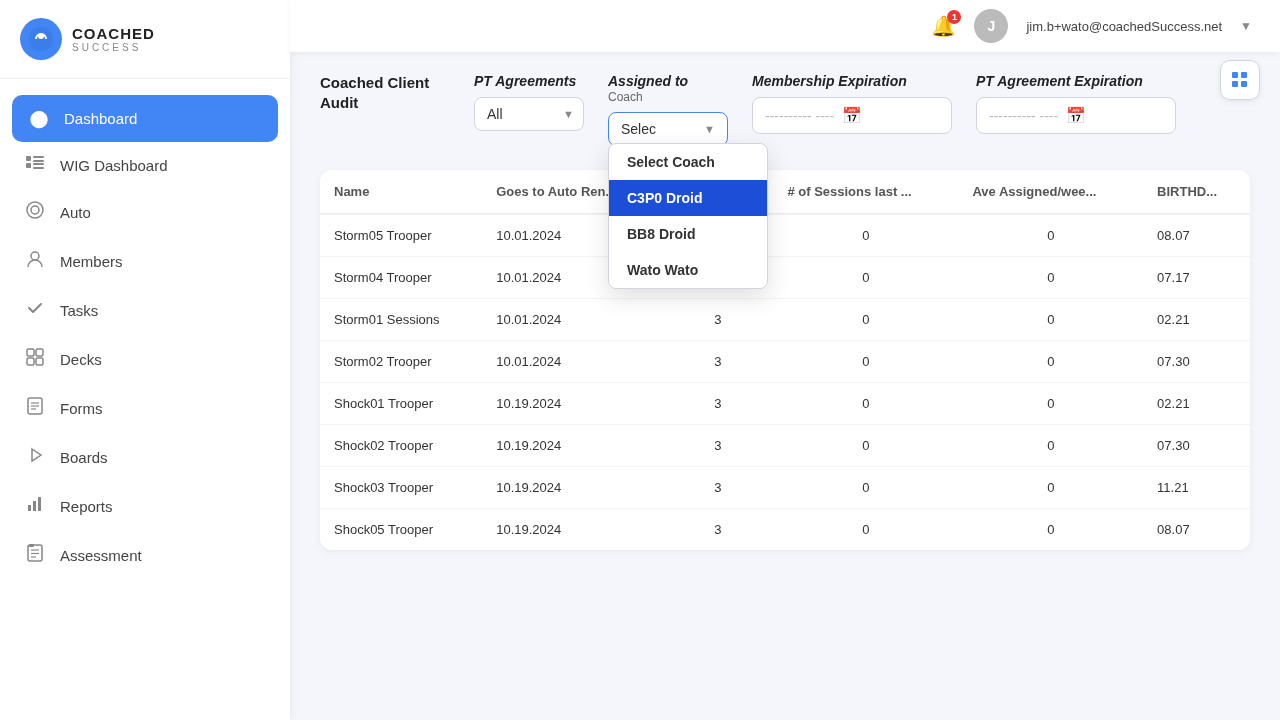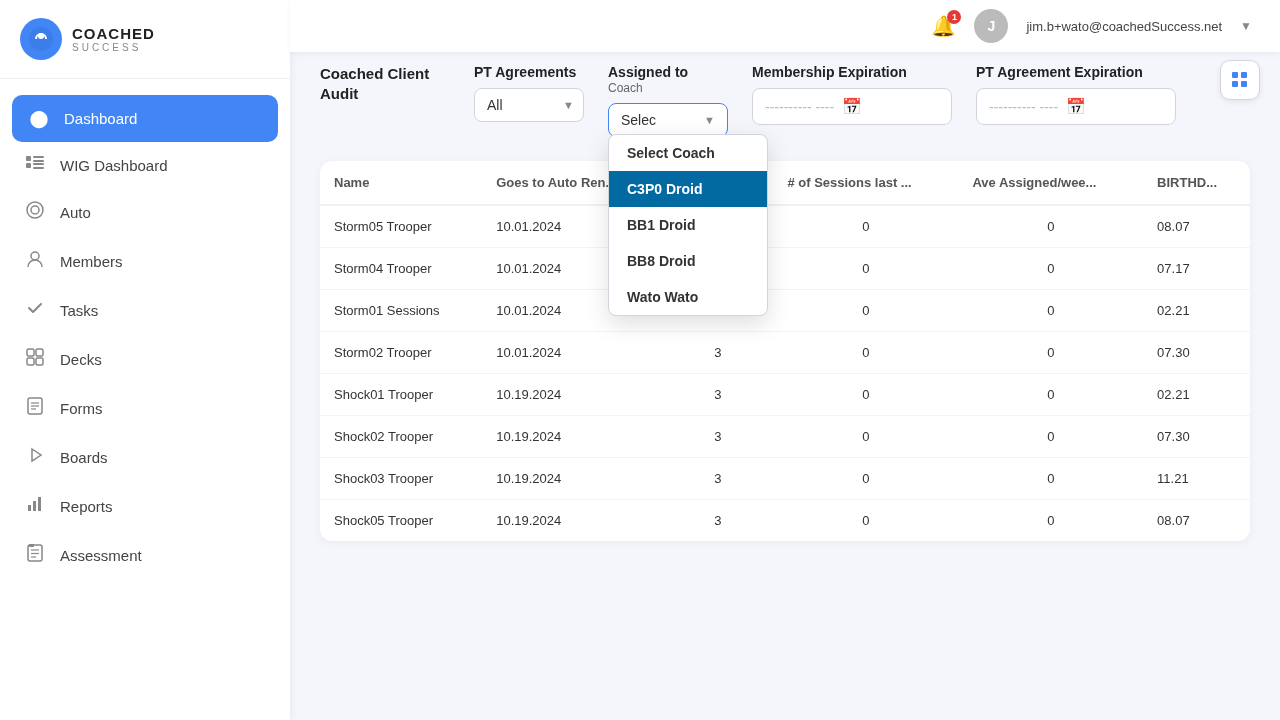--- a/index.html
+++ b/index.html
@@ -91,32 +91,32 @@
       cursor: pointer;
     }
     .topbar-email { font-size: 13px; color: #444; }
     .topbar-chevron { font-size: 12px; color: #888; cursor: pointer; }
 
     
     .main {
       position: absolute;
       top: 52px; left: 290px; right: 0; bottom: 0;
       overflow-y: auto;
-      padding: 12px 30px;
+      padding: 21px 30px;
     }
 
     
     .filters-row {
       display: flex;
       align-items: flex-start;
       gap: 24px;
       margin-bottom: 24px;
     }
     .filter-group { display: flex; flex-direction: column; gap: 8px; }
-    .filter-label { font-size: 14px; font-weight: 600; color: #222; }
+    .filter-label { font-size: 14px; font-weight: 600; color: #222; font-style: italic; }
     .filter-label-sub { font-size: 12px; color: #666; }
     .filter-select-wrapper { position: relative; }
     .filter-select {
       appearance: none;
       border: 1.5px solid #d0d5dd;
       border-radius: 8px;
       padding: 8px 32px 8px 12px;
       font-size: 14px;
       background: #fff;
       color: #333;
@@ -174,21 +174,21 @@
       min-width: 160px;
       overflow: hidden;
       font-weight: bold;
     }
     .dropdown-item {
       padding: 10px 18px;
       font-size: 14px;
       cursor: pointer;
       color: #333;
     }
-    .dropdown-item.selected { background: #0369a1; color: #fff; }
+    .dropdown-item.selected { background: #1d4ed8; color: #fff; }
 
     
     .coach-filter-btn {
       display: flex; align-items: center; gap: 12px;
       border: 1.5px solid #4285f4;
       border-radius: 8px;
       padding: 8px 12px;
       background: #fff;
       font-size: 14px;
       color: #333;
@@ -384,21 +384,20 @@
         <div class="filter-label-sub">Coach</div>
       </div>
       <div class="coach-filter-btn">
         <span>Selec</span>
         <span class="coach-filter-btn-arrow">▼</span>
       </div>
 
       <div class="dropdown-overlay" style="position:absolute;top:70px;left:0;z-index:200;">
         <div class="dropdown-item">Select Coach</div>
         <div class="dropdown-item selected">C3P0 Droid</div>
-        <div class="dropdown-item">BB1 Droid</div>
         <div class="dropdown-item">BB8 Droid</div>
         <div class="dropdown-item">Wato Wato</div>
       </div>
     </div>
 
     <div class="filter-group">
       <div class="filter-label">Membership Expiration</div>
       <div class="filter-date">
         <span>---------- ----</span>
         <span class="filter-date-icon">📅</span>

